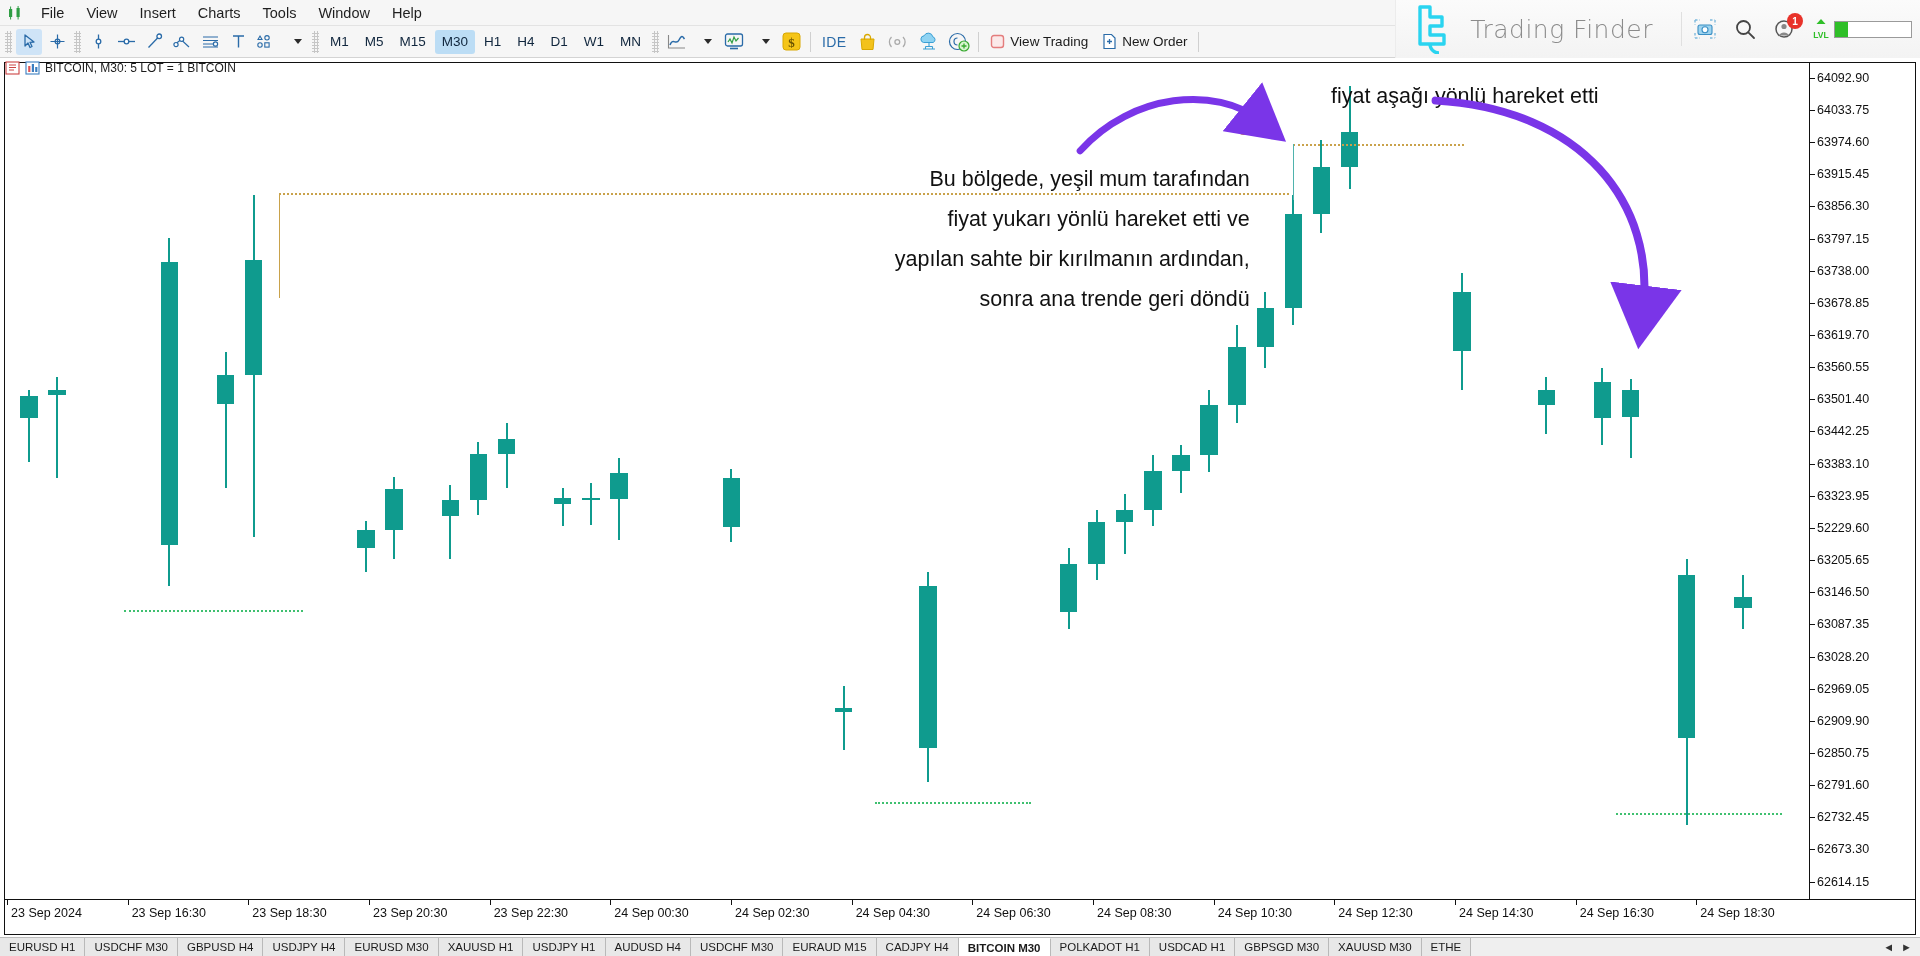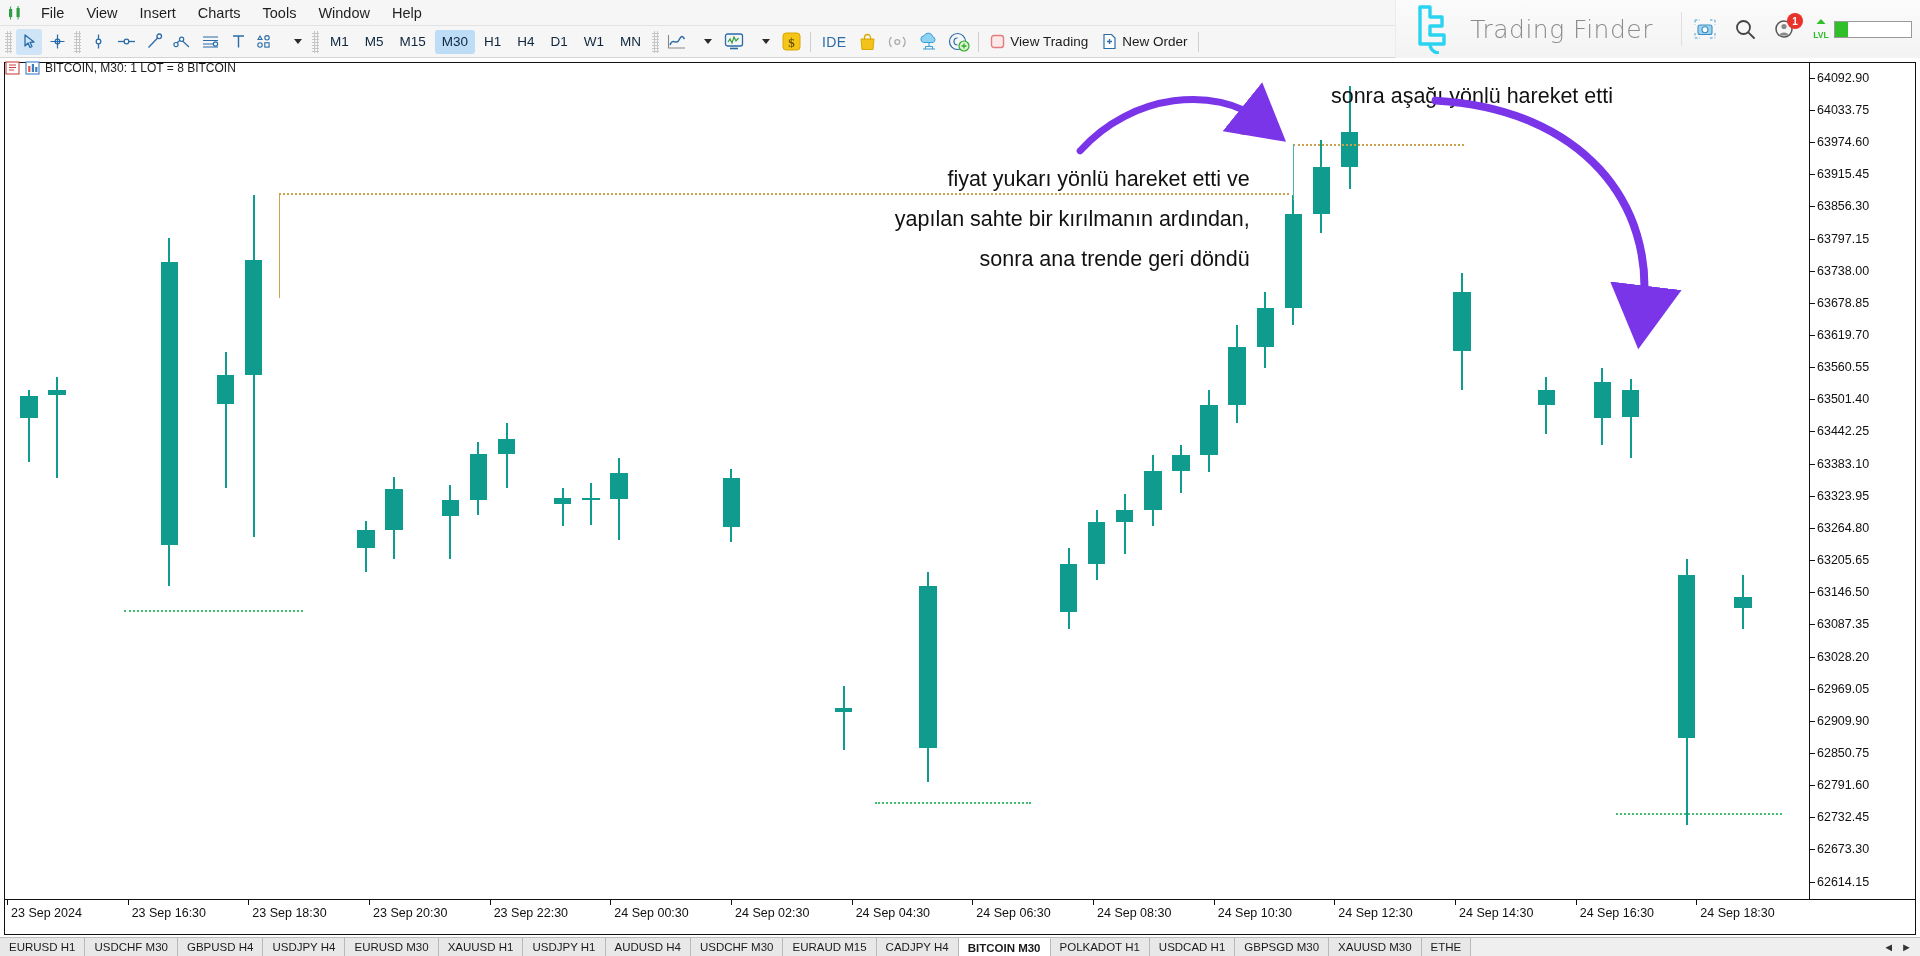--- a/index.html
+++ b/index.html
@@ -378,21 +378,21 @@
           </svg>
       </span>
       <span>
         <svg width="15" height="14" viewBox="0 0 15 14" style="display:block">
             <rect x="1" y="1" width="13" height="12" fill="#fff" stroke="#3b7ec0" stroke-width="1.1"></rect>
             <rect x="3.2" y="5" width="2.2" height="6" fill="#e05353"></rect>
             <rect x="6.8" y="3" width="2.2" height="8" fill="#3b7ec0"></rect>
             <rect x="10.2" y="6" width="2.2" height="5" fill="#3b7ec0"></rect>
           </svg>
       </span>
-      <span>BITCOIN, M30:  1 LOT = 8 BITCOIN</span>
+      <span>BITCOIN, M30:  5 LOT = 1 BITCOIN</span>
     </div>
 
     <div class="chart-frame">
       <div class="plot" id="plot">
           <div class="candle up" style="left: 15.1738px; top: 0px; width: 17.4218px; height: 836px;">
             <i class="c-wick" style="top:327.2249674902471px;height:71.75032509752924px"></i>
             <i class="c-body" style="top:332.66059817945387px;height:22.286085825747705px"></i>
           </div>
           <div class="candle up" style="left: 43.2735px; top: 0px; width: 17.4218px; height: 836px;">
             <i class="c-wick" style="top:313.6358907672302px;height:101.64629388816644px"></i>
@@ -644,26 +644,27 @@
           </div>
           <div class="hdash" style="left:274.20799999999997px;top:129.91157347204162px;width:1010.2400000000001px"></div>
           <div class="vline" style="left:274.20799999999997px;top:129.91157347204162px;height:104.9076723016905px;background:#c9a24b"></div>
           <div class="hdash green" style="left:119.06400000000001px;top:547.3680104031209px;width:178.596px"></div>
           <div class="hdash green" style="left:869.528px;top:738.702210663199px;width:156.94799999999998px"></div>
           <div class="hdash green" style="left:1610.972px;top:749.5734720416125px;width:165.968px"></div>
           <div class="hdash" style="left:1288.056px;top:80.99089726918076px;width:171.38px"></div>
           <div class="vline" style="left:1288.056px;top:80.99089726918076px;height:55.986996098829636px;background:#4fb3ad"></div>
           <div class="sfp-label" style="left:1233.9360000000001px;top:58.99089726918076px">SFP</div>
           <div class="ann r" style="left:595.32px;top:96.14px;width:649.4399999999999px">
+            <div>Bu bölgede, yeşil mum tarafından</div>
             <div>fiyat yukarı yönlü hareket etti ve</div>
             <div>yapılan sahte bir kırılmanın ardından,</div>
             <div>sonra ana trende geri döndü</div>
           </div>
           <div class="ann" style="left:1325.94px;top:12.54px">
-            <div>sonra aşağı yönlü hareket etti</div>
+            <div>fiyat aşağı yönlü hareket etti</div>
           </div>
           <svg style="position:absolute;left:0;top:0;width:1804px;height:836px;pointer-events:none">
             <defs>
               <marker id="ah" markerWidth="9" markerHeight="9" refX="3" refY="4.5" orient="auto">
                 <path d="M0 0 L8 4.5 L0 9 Z" fill="#7a35e8"></path>
               </marker>
             </defs>
             <path d="M1075.184 87.78 C1127.5 29.26,1212.288 23.408,1253.78 56.848000000000006" stroke="#7a35e8" stroke-width="7" fill="none" stroke-linecap="round" marker-end="url(#ah)"></path>
             <path d="M1430.5720000000001 37.62 C1578.5 45.98,1650.66 142.12,1638.0320000000002 246.61999999999998" stroke="#7a35e8" stroke-width="8" fill="none" stroke-linecap="round" marker-end="url(#ah)"></path>
           </svg>
@@ -720,21 +721,21 @@
           <div class="price-tick" style="top: 401.639px;">
             <i></i>
             <span>63383.10</span>
           </div>
           <div class="price-tick" style="top: 433.791px;">
             <i></i>
             <span>63323.95</span>
           </div>
           <div class="price-tick" style="top: 465.942px;">
             <i></i>
-            <span>63264.80</span>
+            <span>52229.60</span>
           </div>
           <div class="price-tick" style="top: 498.094px;">
             <i></i>
             <span>63205.65</span>
           </div>
           <div class="price-tick" style="top: 530.246px;">
             <i></i>
             <span>63146.50</span>
           </div>
           <div class="price-tick" style="top: 562.398px;">

